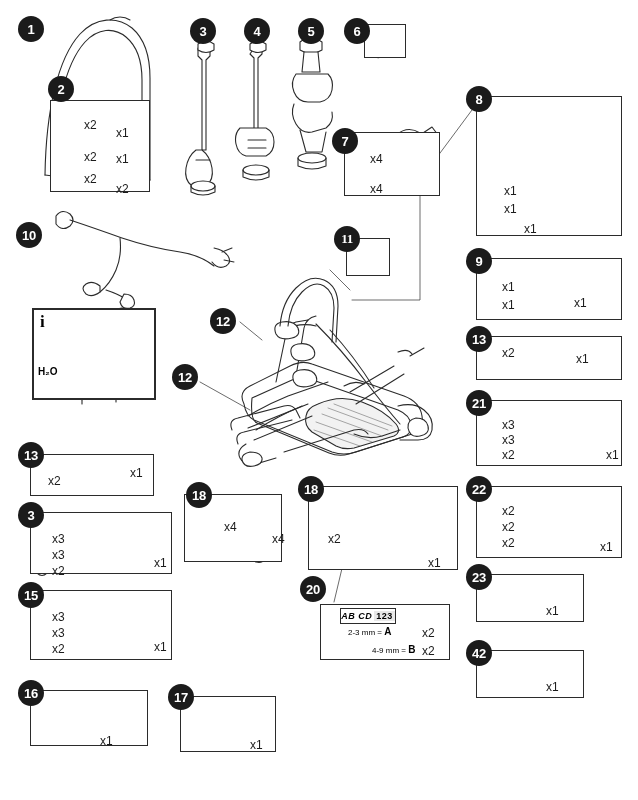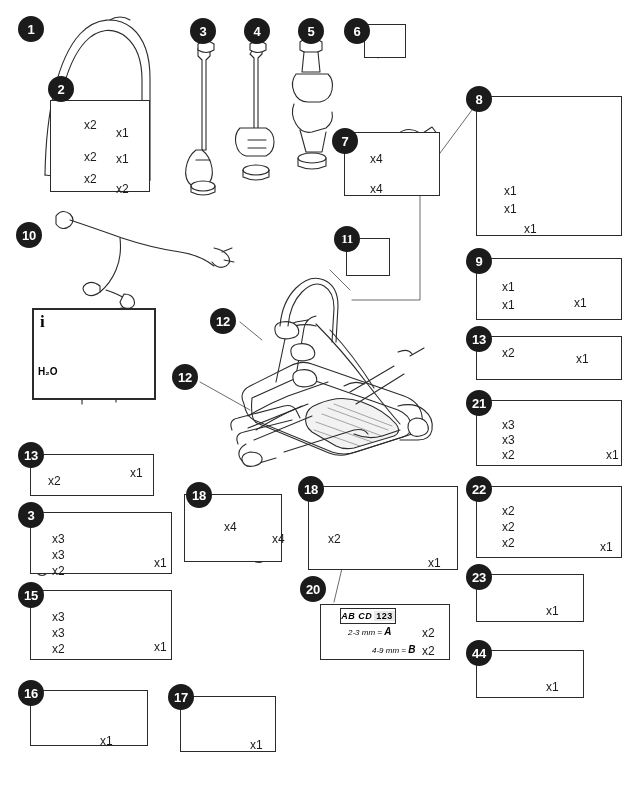--- a/index.html
+++ b/index.html
@@ -75,21 +75,20 @@
     background: #e8e8e8;
     padding: 0 2px;
     margin-left: 2px;
     font-style: normal;
   }
   .sizetxt {
     position: absolute;
     font-size: 8px;
     z-index: 30;
     white-space: nowrap;
-    font-style: italic;
   }
   .sizetxt b { font-size: 10px; }
   .infoicon {
     position: absolute;
     font-size: 17px;
     font-weight: bold;
     font-family: "Liberation Serif", serif;
     z-index: 30;
   }
   .h2o {
@@ -336,21 +335,21 @@
   <div class="badge" style="left:18px;  top:502px;">3</div>
   <div class="badge" style="left:18px;  top:582px;">15</div>
   <div class="badge" style="left:18px;  top:680px;">16</div>
   <div class="badge" style="left:168px; top:684px;">17</div>
   <div class="badge" style="left:186px; top:482px;">18</div>
   <div class="badge" style="left:298px; top:476px;">18</div>
   <div class="badge" style="left:300px; top:576px;">20</div>
   <div class="badge" style="left:466px; top:390px;">21</div>
   <div class="badge" style="left:466px; top:476px;">22</div>
   <div class="badge" style="left:466px; top:564px;">23</div>
-  <div class="badge" style="left:466px; top:640px;">44</div>
+  <div class="badge" style="left:466px; top:640px;">42</div>
 
   <div class="qty" style="left:84px;  top:118px;">x2</div>
   <div class="qty" style="left:116px; top:126px;">x1</div>
   <div class="qty" style="left:84px;  top:150px;">x2</div>
   <div class="qty" style="left:116px; top:152px;">x1</div>
   <div class="qty" style="left:84px;  top:172px;">x2</div>
   <div class="qty" style="left:116px; top:182px;">x2</div>
 
   <div class="qty" style="left:370px; top:152px;">x4</div>
   <div class="qty" style="left:370px; top:182px;">x4</div>

